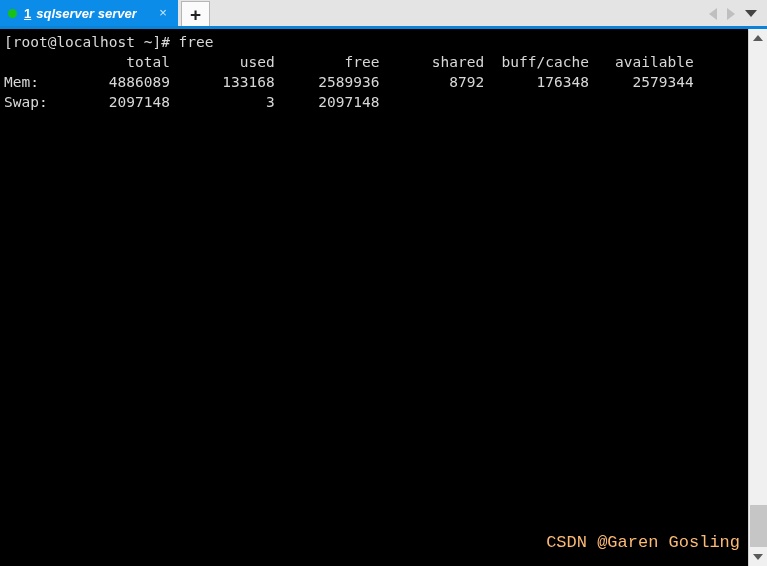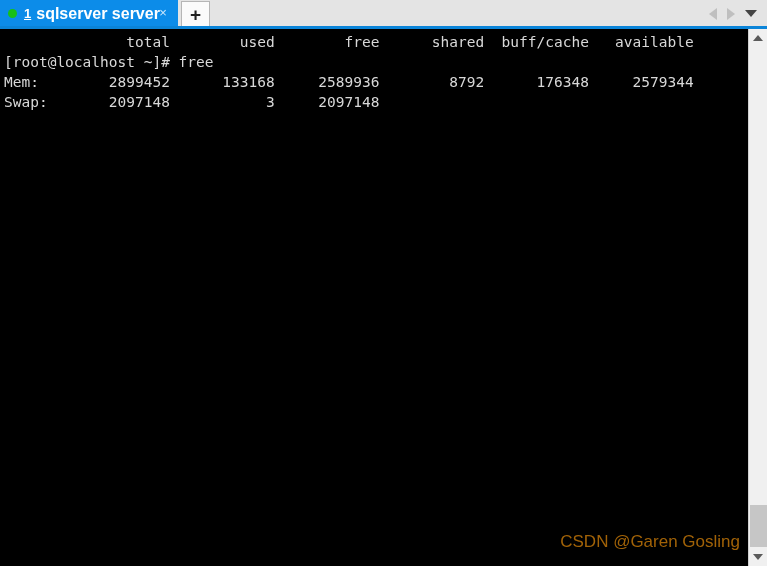--- a/index.html
+++ b/index.html
@@ -63,24 +63,25 @@
   .tab-index {
     color: #ffffff;
     font-size: 13px;
     font-weight: bold;
     text-decoration: underline;
     margin-right: 5px;
     letter-spacing: 0px;
   }
   .tab-title {
     color: #ffffff;
-    font-size: 16px;
+    font-size: 13px;
     font-weight: bold;
     white-space: nowrap;
     overflow: hidden;
+    font-style: italic;
   }
   .tab-close {
     position: absolute;
     right: 8px;
     top: 6px;
     width: 14px;
     height: 14px;
     color: #cfe8fb;
     font-size: 13px;
     line-height: 14px;
@@ -173,23 +174,23 @@
     width: 9px;
     height: 15px;
     background: #00f000;
     vertical-align: -3px;
   }
 
   .watermark {
     position: absolute;
     right: 8px;
     bottom: 14px;
-    color: #a16207;
+    color: #fdba74;
     font-size: 17px;
-    font-family: Liberation Sans, sans-serif;
+    font-family: Liberation Mono, monospace;
     white-space: nowrap;
   }
 
   
   .scrollbar {
     position: absolute;
     right: 0;
     top: 29px;
     width: 19px;
     height: 537px;
@@ -247,23 +248,23 @@
       <span class="tri tri-left"></span>
       <span class="tri tri-right"></span>
       <span class="tri tri-down"></span>
     </div>
 
     <div class="titlebar-accent"></div>
   </div>
 
   <div class="terminal">
     <div class="term-inner">
+      <div class="term-line prompt">[root@localhost ~]# free</div>
       <div class="term-line">              total        used        free      shared  buff/cache   available</div>
-      <div class="term-line prompt">[root@localhost ~]# free</div>
-      <div class="term-line">Mem:        2899452      133168     2589936        8792      176348     2579344</div>
+      <div class="term-line">Mem:        4886089      133168     2589936        8792      176348     2579344</div>
       <div class="term-line">Swap:       2097148           3     2097148</div>
     </div>
 
     <div class="watermark">CSDN @Garen Gosling</div>
   </div>
 
   <div class="scrollbar">
     <div class="sb-btn sb-up">
       <span class="chev chev-up"></span>
     </div>

